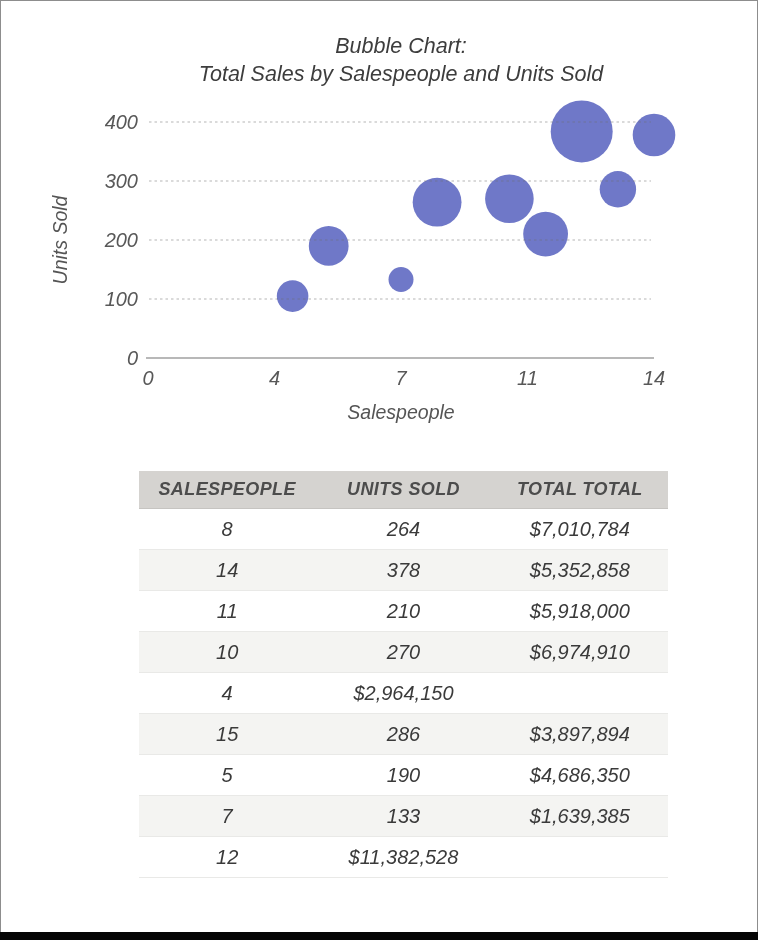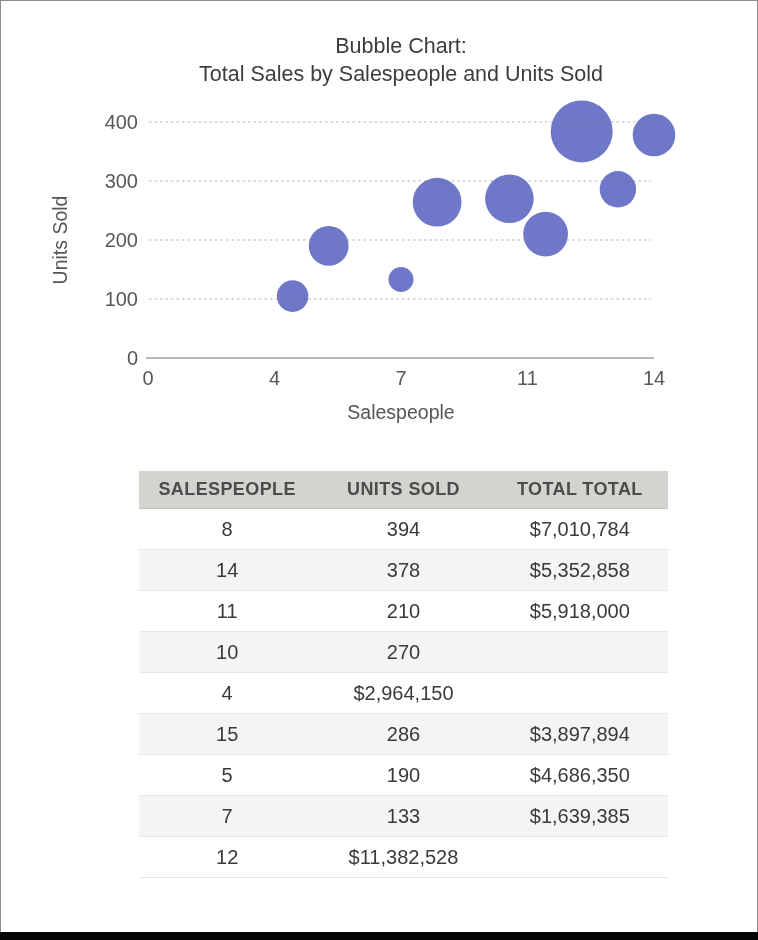--- a/index.html
+++ b/index.html
@@ -3,21 +3,21 @@
 <meta charset="utf-8">
 <style>
   html, body { margin: 0; padding: 0; }
   body {
     width: 758px; height: 940px; overflow: hidden;
     font-family: "Liberation Sans", "DejaVu Sans", sans-serif;
     background: #ffffff;
   }
   .frame {
     position: relative; width: 756px; height: 938px;
-    border: 1px solid #8d8d8d; background: #ffffff; box-sizing: content-box;
+    border: 1px solid #8d8d8d; background: #ffffff; box-sizing: content-box; font-style: italic;
   }
   .bottom-bar {
     position: absolute; left: -1px; right: -1px; bottom: -1px; height: 8px;
     background: #050505;
   }
   svg.chart { position: absolute; left: 0; top: 0; }
   svg text { font-family: "Liberation Sans", "DejaVu Sans", sans-serif; }
   .chart-title { font-size: 21.5px; fill: #3d3d3d; }
   .axis-title { font-size: 19.5px; fill: #555555; }
   .tick-label { font-size: 20px; fill: #585858; }
@@ -93,36 +93,37 @@
 
   <div class="data-table">
     <div class="thead" id="table-head">
         <div class="th">SALESPEOPLE</div>
         <div class="th">UNITS SOLD</div>
         <div class="th">TOTAL TOTAL</div>
       </div>
     <div id="table-body">
         <div class="tr">
           <div class="td">8</div>
-          <div class="td">394</div>
+          <div class="td">264</div>
           <div class="td">$7,010,784</div>
         </div>
         <div class="tr alt">
           <div class="td">14</div>
           <div class="td">378</div>
           <div class="td">$5,352,858</div>
         </div>
         <div class="tr">
           <div class="td">11</div>
           <div class="td">210</div>
           <div class="td">$5,918,000</div>
         </div>
         <div class="tr alt">
           <div class="td">10</div>
           <div class="td">270</div>
+          <div class="td">$6,974,910</div>
         </div>
         <div class="tr">
           <div class="td">4</div>
           <div class="td">$2,964,150</div>
         </div>
         <div class="tr alt">
           <div class="td">15</div>
           <div class="td">286</div>
           <div class="td">$3,897,894</div>
         </div>

